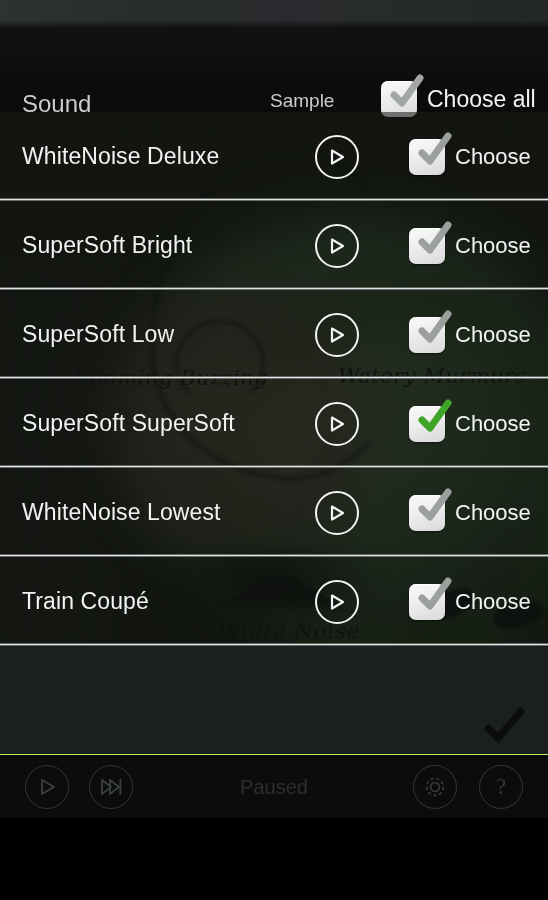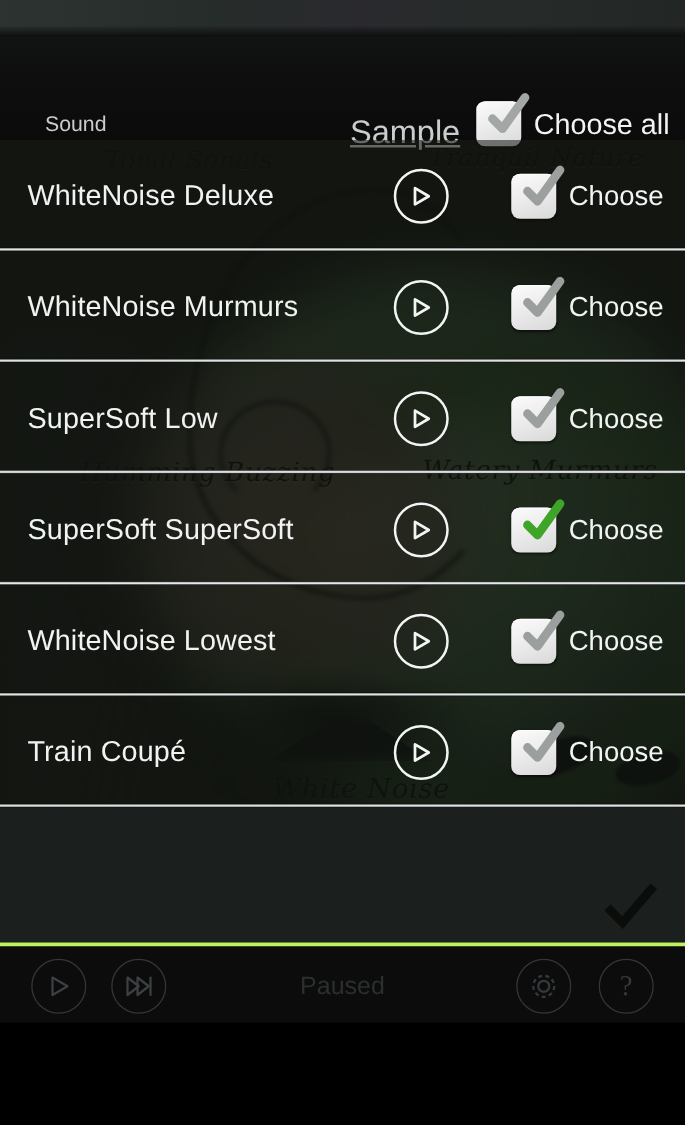--- a/index.html
+++ b/index.html
@@ -94,26 +94,26 @@
     background:linear-gradient(180deg, rgba(10,10,10,.1), #0b0c0b);
   }
 
   
   .header{
     position:absolute; left:0; top:30px; width:548px; height:82px;
     background:linear-gradient(180deg,#111312 0%, #0c0d0c 55%, #0a0b0a 100%);
     display:flex; align-items:center;
   }
   .h-sound{
-    position:absolute; left:36px; top:60px;
-    color:#c9cdcb; font-size:17px;
+    position:absolute; left:22px; top:60px;
+    color:#c9cdcb; font-size:24px;
   }
   .h-sample{
-    position:absolute; left:280px; top:60px;
-    color:#c9cdcb; font-size:26px;text-decoration:underline;
+    position:absolute; left:270px; top:60px;
+    color:#c9cdcb; font-size:19px;
   }
   .h-choose-all{
     position:absolute; left:381px; top:51px;
     display:flex; align-items:center; gap:10px;
   }
   .h-choose-all .lbl{
     color:#f2f4f3; font-size:23px;
   }
 
   
@@ -172,21 +172,21 @@
     background:#1b1f1d;
   }
   .filler-check{
     position:absolute; right:22px; top:704px; width:44px; height:44px;
   }
 
   
   .transport{
     position:absolute; left:0; top:754px; width:548px; height:64px;
     background:#0b0c0b;
-    border-top:3px solid #bef264;
+    border-top:1px solid #bef264;
     padding-left:32px;
   }
   .t-btn{
     position:absolute; top:10px;
     width:44px; height:44px; border-radius:50%;
     border:1.6px solid #33373a;
     display:flex; align-items:center; justify-content:center;
   }
   #t-play{ left:25px; }
   #t-next{ left:89px; }
@@ -263,21 +263,21 @@
           <div class="cb">
             <div class="box"></div>
             <svg class="tick" viewBox="0 0 40 40">
               <path d="M8 21 L16 29 L34 4" fill="none" stroke="#9b9f9d" stroke-width="7" stroke-linecap="round" stroke-linejoin="round"></path>
             </svg>
           </div>
           <span class="lbl">Choose</span>
         </div>
       </div>
       <div class="row">
-        <div class="name">WhiteNoise Murmurs</div>
+        <div class="name">SuperSoft Bright</div>
         <div class="play-wrap">
           <div class="play-btn">
             <svg width="18" height="20" viewBox="0 0 18 20">
               <path d="M4 3.5 L15 10 L4 16.5 Z" fill="none" stroke="#f2f5f3" stroke-width="2.2" stroke-linejoin="round"></path>
             </svg>
           </div>
         </div>
         <div class="choose-wrap">
           <div class="cb">
             <div class="box"></div>

